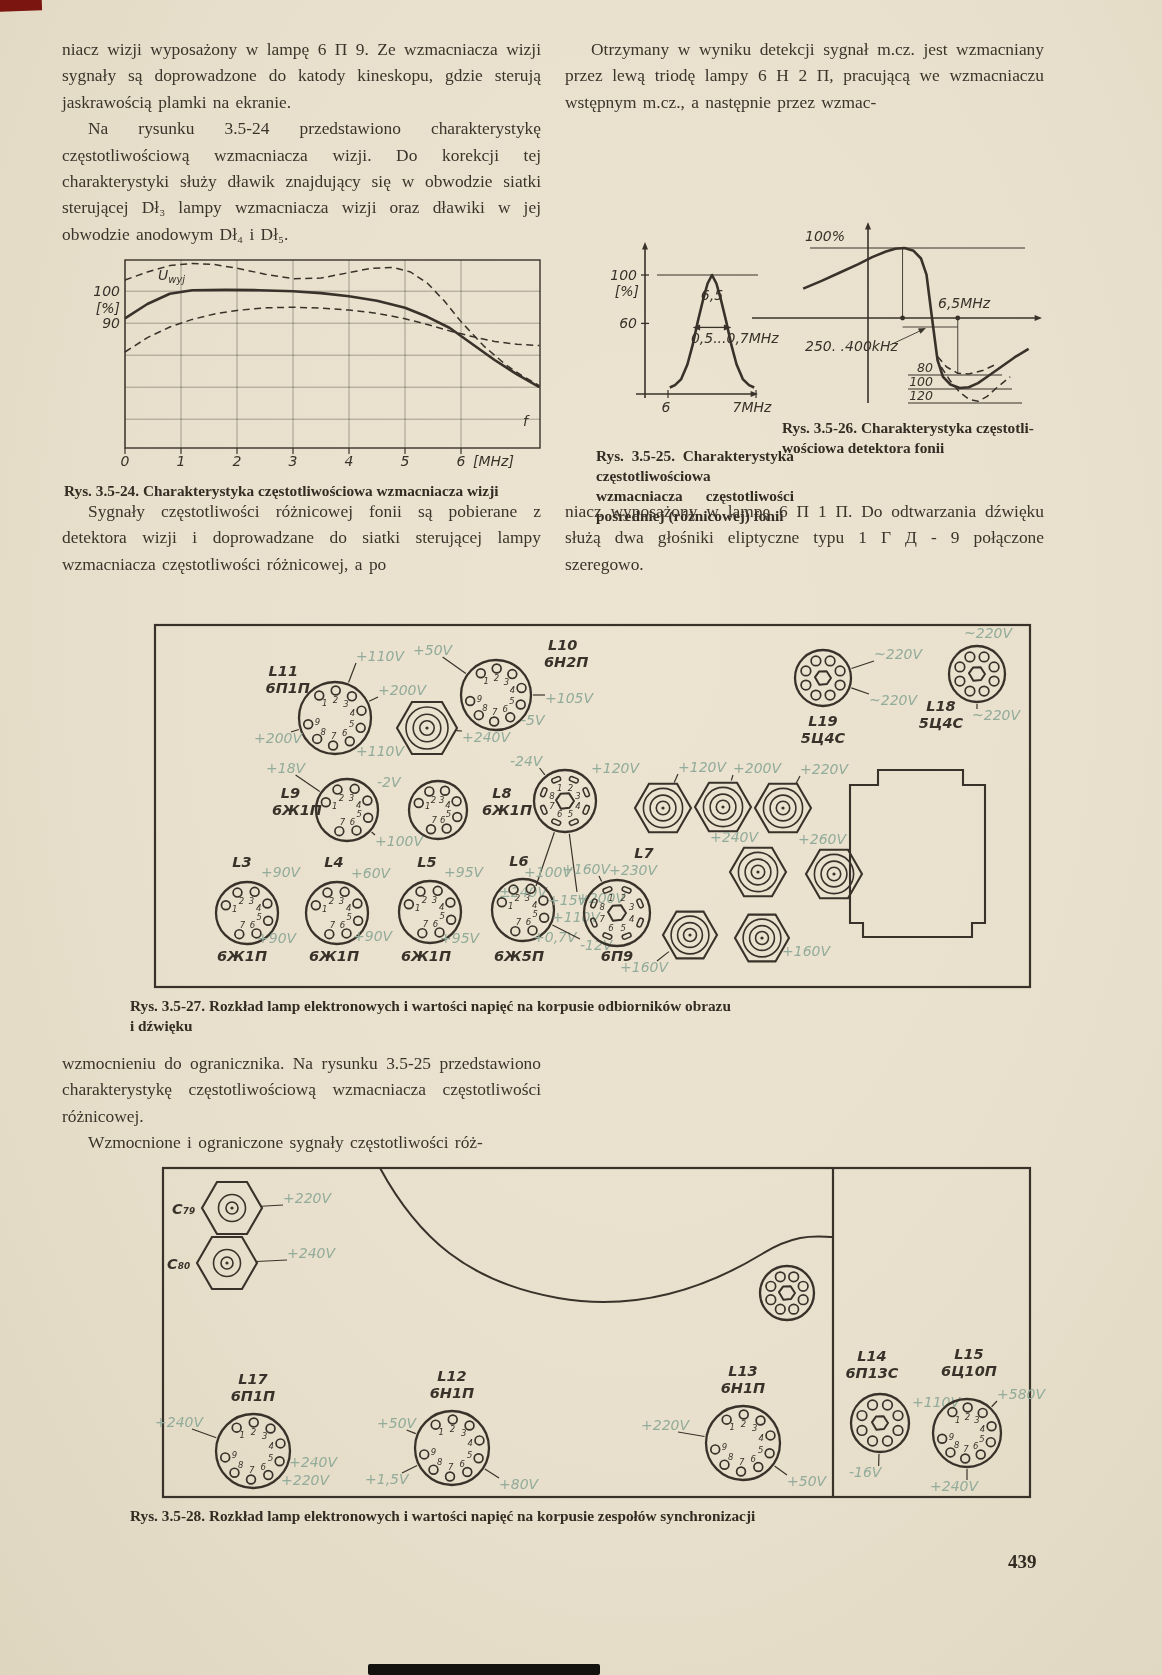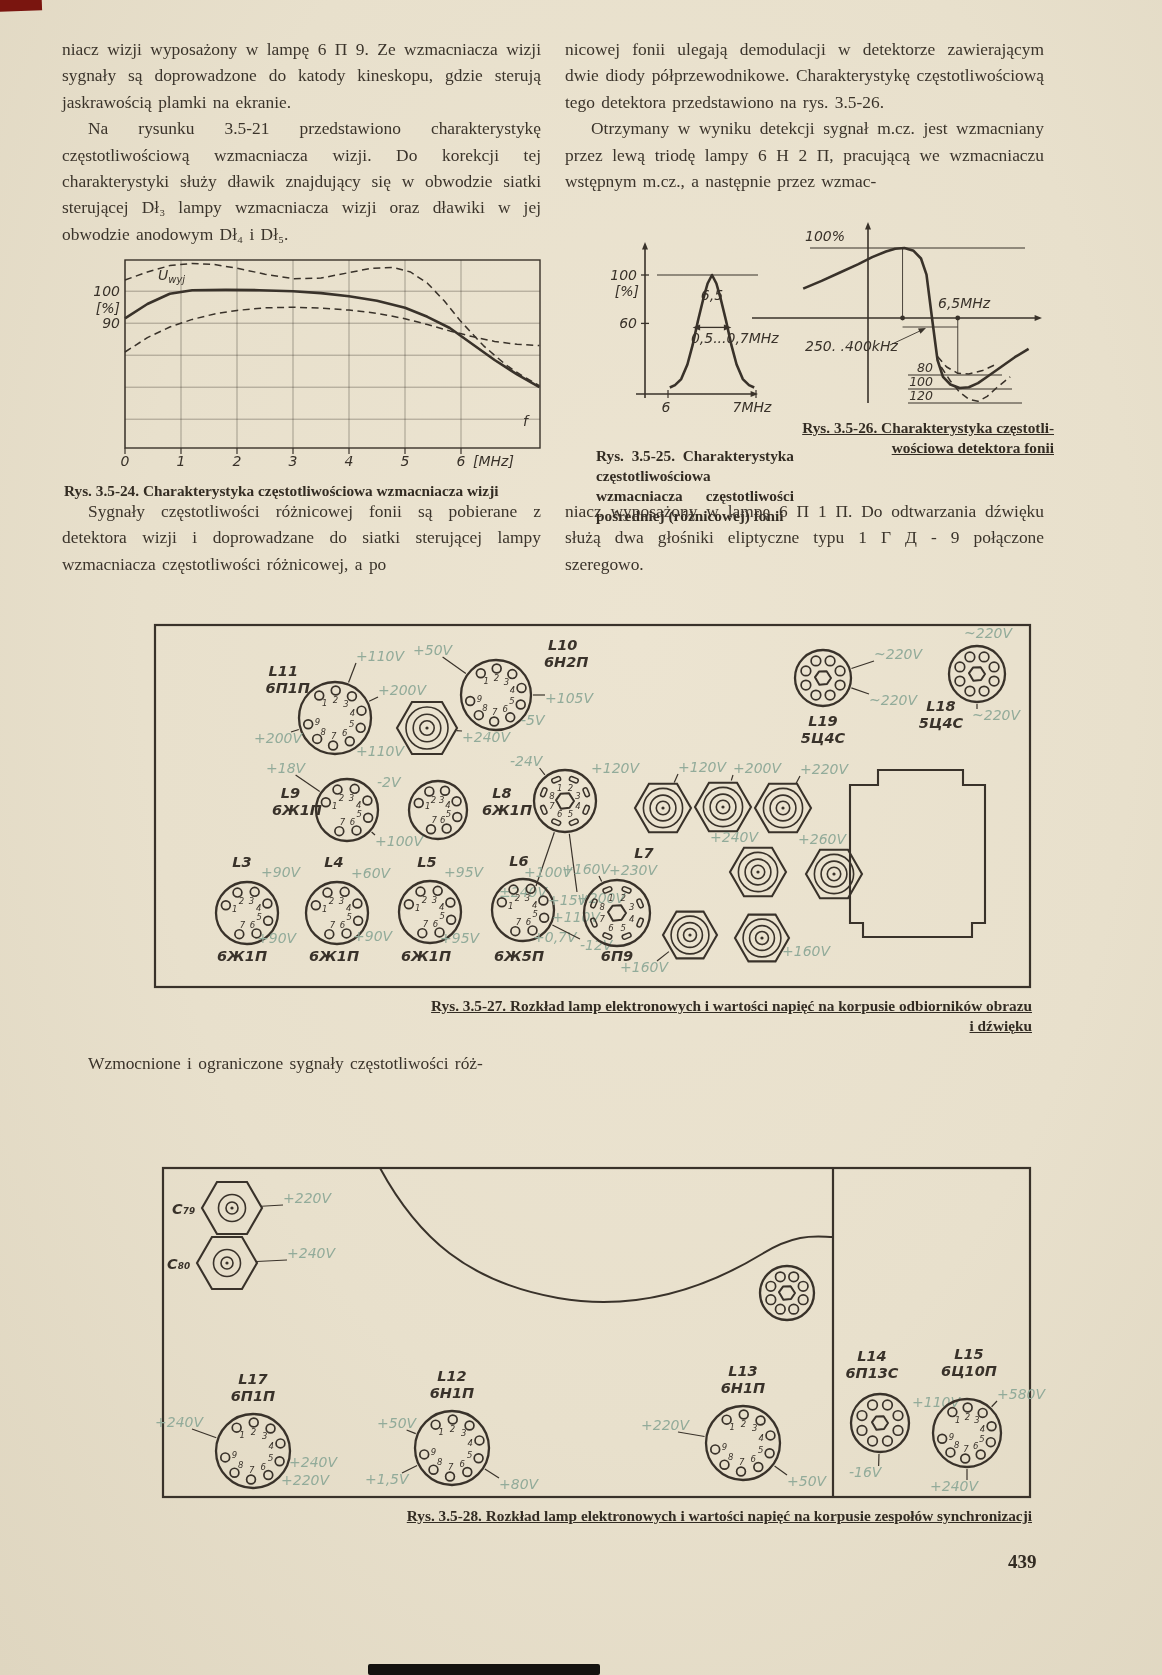--- a/index.html
+++ b/index.html
@@ -5,21 +5,21 @@
   html,body{margin:0;padding:0;background:#b9b1a0;}
   .page{position:relative;width:1162px;height:1675px;overflow:hidden;
         background:radial-gradient(ellipse at 55% 38%,#ece4d1 0%,#e8e0cc 55%,#dfd6c0 100%);
         font-family:"Liberation Serif",serif;color:#3a332a;}
   .col{position:absolute;}
   .col p{margin:0;text-indent:26px;font-size:17.4px;line-height:26.4px;text-align:justify;
          word-spacing:2px;color:#3b342b;}
   .col p.ni{text-indent:0;}
   .cap{position:absolute;font-weight:bold;font-size:15.3px;line-height:20px;color:#332c23;}
   .cap p{margin:0;}
-  .capc{text-align:right;text-decoration:underline;}
+  .capc{text-align:left;}
   .capj{text-align:justify;margin-top:28px;}
   svg{position:absolute;overflow:visible;}
   svg text{white-space:pre;}
   .dl{font:italic bold 14.5px "DejaVu Sans",sans-serif;fill:#39322a;}
   .dv{font:italic 14px "DejaVu Sans",sans-serif;fill:#92ab9a;}
   .dp{font:italic 8.5px "DejaVu Sans",sans-serif;fill:#39322a;}
   .cl{font:italic 14px "DejaVu Sans",sans-serif;fill:#39322a;}
   .cls{font:italic 12.5px "DejaVu Sans",sans-serif;fill:#39322a;}
   .pagenum{position:absolute;font:bold 19px "Liberation Serif",serif;color:#332c23;margin-top:15px;}
   .redmark{position:absolute;left:0;top:0;width:46px;height:15px;background:#7a150f;
@@ -27,24 +27,23 @@
   .blackbar{position:absolute;left:368px;top:1664px;width:232px;height:11px;background:#14120f;border-radius:2px;}
 </style>
 </head>
 <body>
 
 <div class="page">
   <div class="redmark"></div>
 
   <div class="col" style="left:62px;top:36px;width:479px">
     <p class="ni">niacz wizji wyposażony w lampę 6 П 9. Ze wzmacniacza wizji sygnały są doprowadzone do katody kineskopu, gdzie sterują jaskrawością plamki na ekranie.</p>
-    <p>Na rysunku 3.5-21 przedstawiono charakterystykę częstotliwościową wzmacniacza wizji. Do korekcji tej charakterystyki służy dławik znajdujący się w obwodzie siatki sterującej Dł₃ lampy wzmacniacza wizji oraz dławiki w jej obwodzie anodowym Dł₄ i Dł₅.</p>
+    <p>Na rysunku 3.5-24 przedstawiono charakterystykę częstotliwościową wzmacniacza wizji. Do korekcji tej charakterystyki służy dławik znajdujący się w obwodzie siatki sterującej Dł₃ lampy wzmacniacza wizji oraz dławiki w jej obwodzie anodowym Dł₄ i Dł₅.</p>
   </div>
   <div class="col" style="left:565px;top:36px;width:479px">
-    <p class="ni">nicowej fonii ulegają demodulacji w detektorze zawierającym dwie diody półprzewodnikowe. Charakterystykę częstotliwościową tego detektora przedstawiono na rys. 3.5-26.</p>
     <p>Otrzymany w wyniku detekcji sygnał m.cz. jest wzmacniany przez lewą triodę lampy 6 H 2 П, pracującą we wzmacniaczu wstępnym m.cz., a następnie przez wzmac-</p>
   </div>
 
   <svg id="svg24" style="left:60px;top:250px" width="500" height="228">
       <line x1="65" y1="169.2" x2="480" y2="169.2" stroke="#39322a" stroke-width="0.8" opacity="0.5"></line>
       <line x1="65" y1="137.2" x2="480" y2="137.2" stroke="#39322a" stroke-width="0.8" opacity="0.5"></line>
       <line x1="65" y1="105.19999999999999" x2="480" y2="105.19999999999999" stroke="#39322a" stroke-width="0.8" opacity="0.5"></line>
       <line x1="65" y1="73.19999999999999" x2="480" y2="73.19999999999999" stroke="#39322a" stroke-width="0.8" opacity="0.5"></line>
       <line x1="65" y1="41.19999999999999" x2="480" y2="41.19999999999999" stroke="#39322a" stroke-width="0.8" opacity="0.5"></line>
       <line x1="65" y1="10" x2="65" y2="198" stroke="#39322a" stroke-width="0.8" opacity="0.5"></line>
@@ -451,20 +450,21 @@
       <text x="412" y="254" class="dv" text-anchor="start">+160V</text>
       <line x1="449" y1="256" x2="451.6886998402743" y2="261.52677189389715" stroke="#39322a" stroke-width="1.2" opacity="1"></line>
       <text x="459" y="255" class="dv" text-anchor="start">+230V</text>
     </svg>
   <div class="cap capc" style="left:130px;top:996px;width:902px">
     <p>Rys. 3.5-27. Rozkład lamp elektronowych i wartości napięć na korpusie odbiorników obrazu</p>
     <p>i dźwięku</p>
   </div>
 
   <div class="col" style="left:62px;top:1050px;width:479px">
+    <p class="ni">wzmocnieniu do ogranicznika. Na rysunku 3.5-25 przedstawiono charakterystykę częstotliwościową wzmacniacza częstotliwości różnicowej.</p>
     <p>Wzmocnione i ograniczone sygnały częstotliwości róż-</p>
   </div>
 
   <svg id="svg28" style="left:150px;top:1160px" width="890" height="345">
       <rect x="13" y="8" width="867" height="329" fill="none" stroke="#39322a" stroke-width="2.2"></rect>
       <line x1="683" y1="8" x2="683" y2="337" stroke="#39322a" stroke-width="2.2" opacity="1"></line>
       <path d="M230,8 C268,78 318,122 408,138 C488,152 556,128 612,94 C648,72 668,77 683,77" fill="none" stroke="#39322a" stroke-width="2"></path>
       <circle cx="637" cy="133" r="27" fill="none" stroke="#39322a" stroke-width="2.3"></circle>
       <circle cx="630.3030399336109" cy="116.83210818105249" r="4.8" fill="none" stroke="#39322a" stroke-width="1.7"></circle>
       <circle cx="643.6969600663891" cy="116.83210818105249" r="4.8" fill="none" stroke="#39322a" stroke-width="1.7"></circle>

